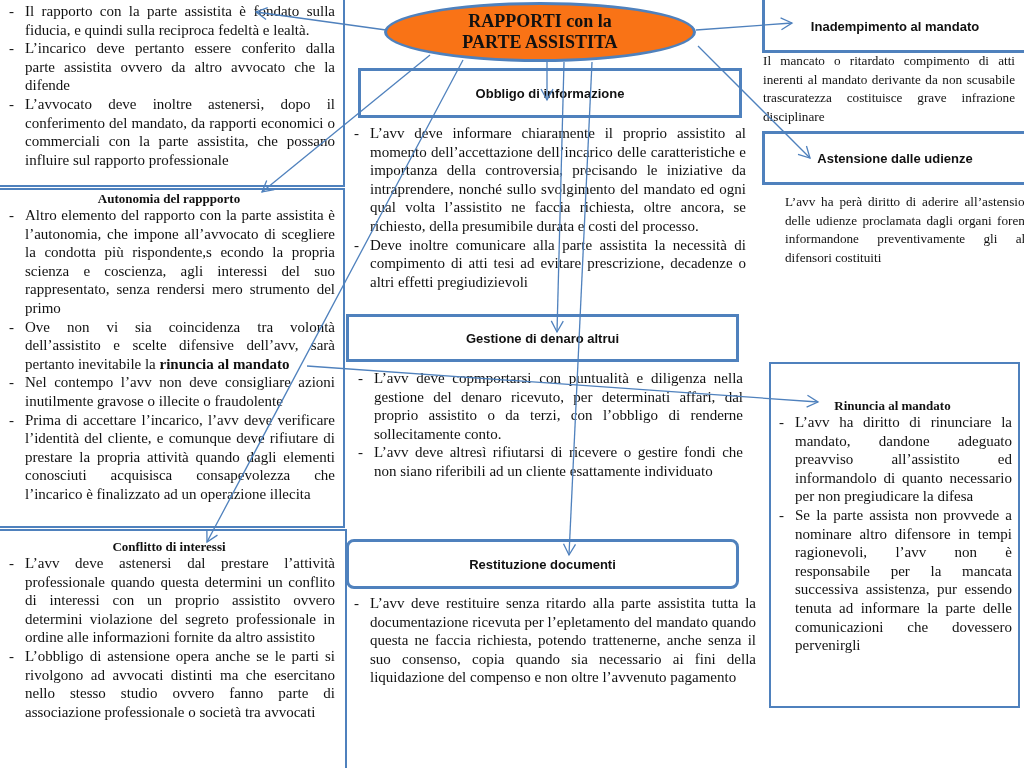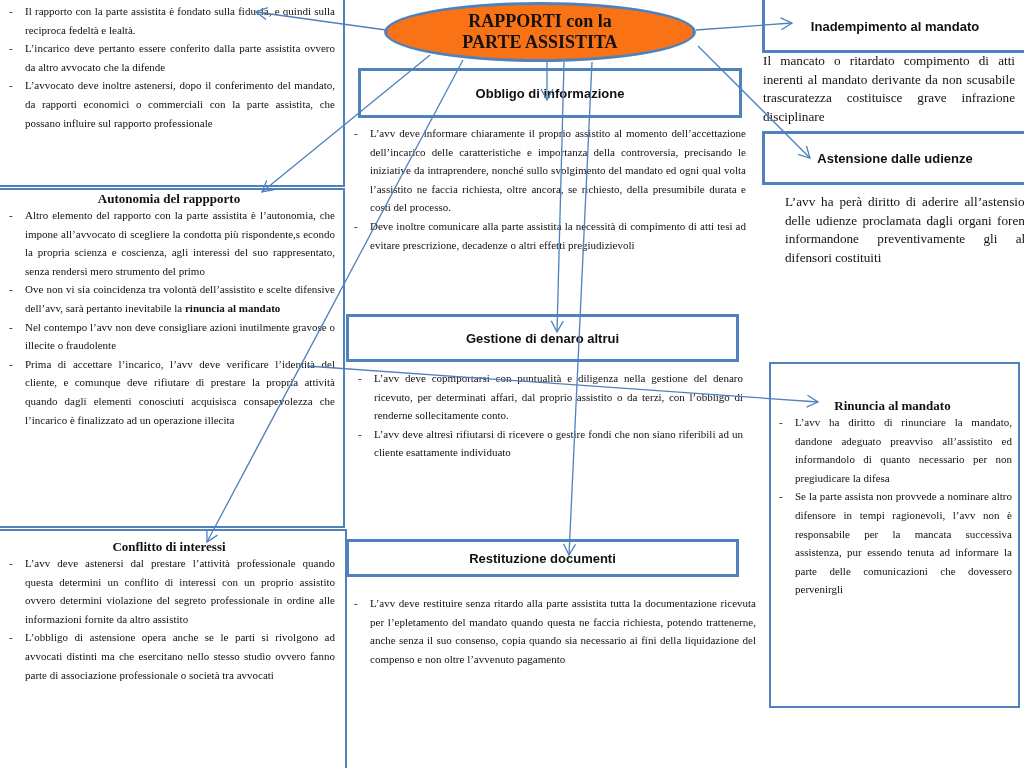--- a/index.html
+++ b/index.html
@@ -4,21 +4,21 @@
 <style>
   html, body { margin:0; padding:0; }
   body { width:1024px; height:768px; position:relative; background:#ffffff; overflow:hidden;
          font-family:"Liberation Serif", "DejaVu Serif", serif; color:#111; }
   .box { position:absolute; box-sizing:border-box; border:3px solid #4f81bd; background:#fff; }
   .thin { border-width:2px; }
   .title-box { display:flex; align-items:center; justify-content:center;
                font-family:"Liberation Sans","DejaVu Sans",sans-serif; font-weight:bold; font-size:13px; }
   .btitle { text-align:center; font-weight:bold; font-size:13px; line-height:15px; }
   ul.dash { list-style:none; margin:0; padding:0; }
-  ul.dash li { position:relative; padding-left:22px; text-align:justify; font-size:11px; line-height:18.6px; }
+  ul.dash li { position:relative; padding-left:22px; text-align:justify; font-size:15px; line-height:18.6px; }
   ul.dash li::before { content:"-"; position:absolute; left:6px; top:0; }
   .free { position:absolute; text-align:justify; font-size:13.2px; line-height:18.6px; }
   .ellipse { position:absolute; left:384px; top:2px; width:312px; height:60px; box-sizing:border-box;
              border:3px solid #4f81bd; border-radius:50%; background:#f97316;
              display:flex; align-items:center; justify-content:center; text-align:center;
              font-weight:bold; font-size:18px; line-height:21px; }
   svg.arrows { position:absolute; left:0; top:0; pointer-events:none; z-index:5; }
   b.inline { font-weight:bold; }
 </style>
 </head>
@@ -66,21 +66,21 @@
 </ul>
 
 <div class="box title-box" style="left:346px; top:314px; width:393px; height:48px;">
   <span>Gestione di denaro altrui</span>
 </div>
 <ul class="dash free" style="left:352px; top:369px; width:391px;">
   <li>L’avv deve copmportarsi con puntualità e diligenza nella gestione del denaro ricevuto, per determinati affari, dal proprio assistito o da terzi, con l’obbligo di renderne sollecitamente conto.</li>
   <li>L’avv deve altresì rifiutarsi di ricevere o gestire fondi che non siano riferibili ad un cliente esattamente individuato</li>
 </ul>
 
-<div class="box title-box" style="left:346px; top:539px; width:393px; height:38px;">
+<div class="box title-box" style="left:346px; top:539px; width:393px; height:50px;border-radius:8px;">
   <span>Restituzione documenti</span>
 </div>
 <ul class="dash free" style="left:348px; top:594px; width:408px;">
   <li>L’avv deve restituire senza ritardo alla parte assistita tutta la documentazione ricevuta per l’epletamento del mandato quando questa ne faccia richiesta, potendo trattenerne, anche senza il suo consenso, copia quando sia necessario ai fini della liquidazione del compenso e non oltre l’avvenuto pagamento</li>
 </ul>
 
 <div class="box title-box" style="left:762px; top:-3px; width:266px; height:56px; padding-top:2px;">
   <span>Inadempimento al mandato</span>
 </div>
 <div class="free" style="left:763px; top:52px; width:252px;">Il mancato o ritardato compimento di atti inerenti al mandato derivante da non scusabile trascuratezza costituisce grave infrazione disciplinare</div>

